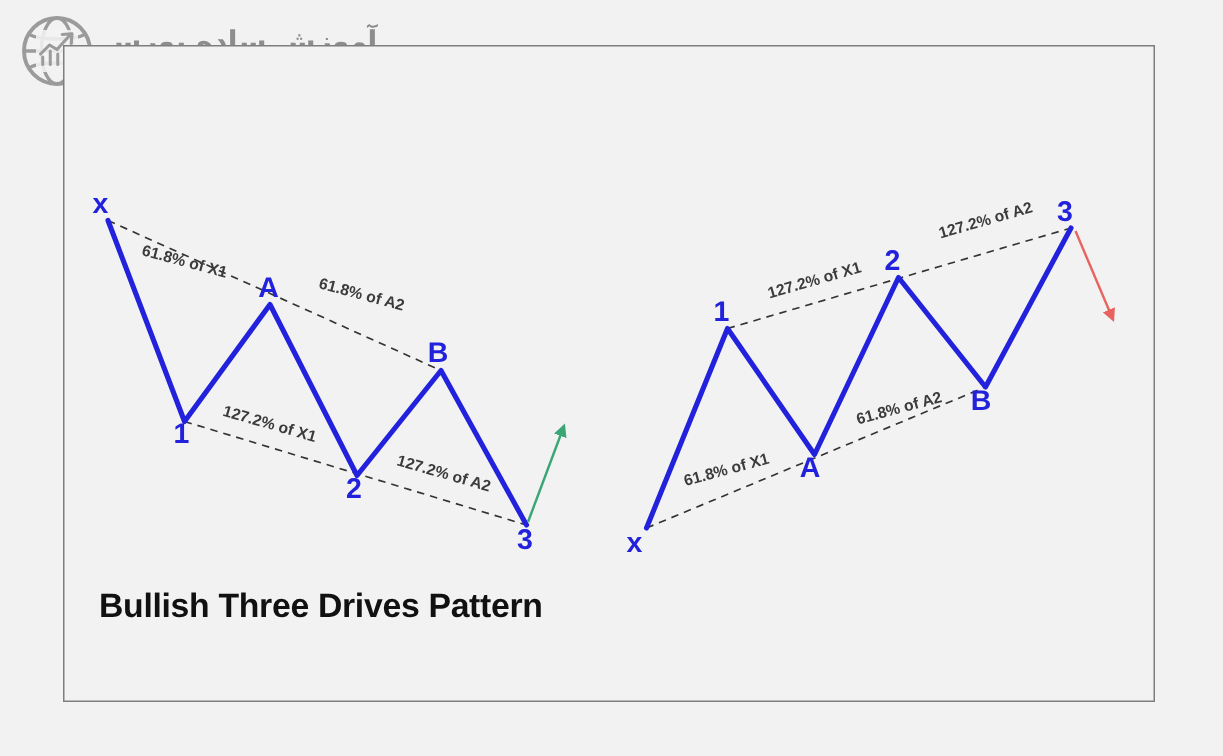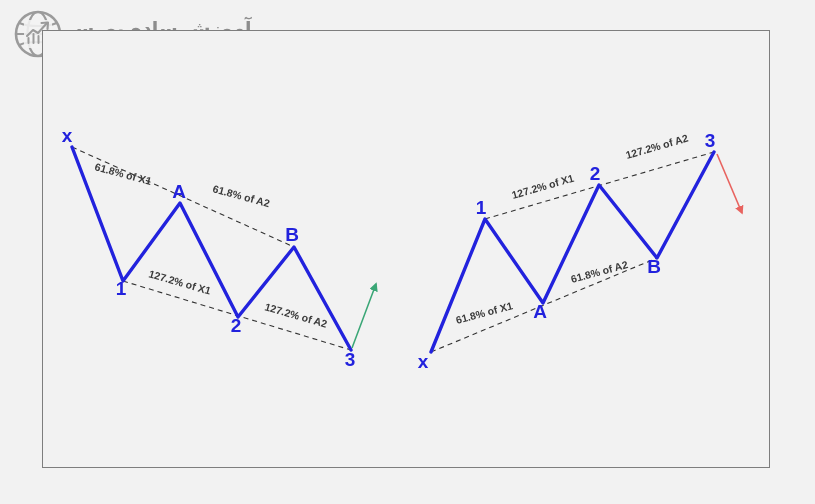--- a/index.html
+++ b/index.html
@@ -181,14 +181,15 @@
       <text class="vtx-label" x="654" y="273" text-anchor="middle">B</text>
       <text class="vtx-label" x="710" y="147" text-anchor="middle">3</text>
 
       <text class="ratio-label" x="457" y="324" transform="rotate(-15 457 324)">61.8% of X1</text>
       <text class="ratio-label" x="572" y="283" transform="rotate(-15 572 283)">61.8% of A2</text>
       <text class="ratio-label" x="513" y="199" transform="rotate(-16 513 199)">127.2% of X1</text>
       <text class="ratio-label" x="627" y="159" transform="rotate(-16 627 159)">127.2% of A2</text>
     </g>
   </svg>
 
+  <div class="caption" id="caption-bullish">Bullish Three Drives Pattern</div>
 
 </div>
 
 </body></html>

